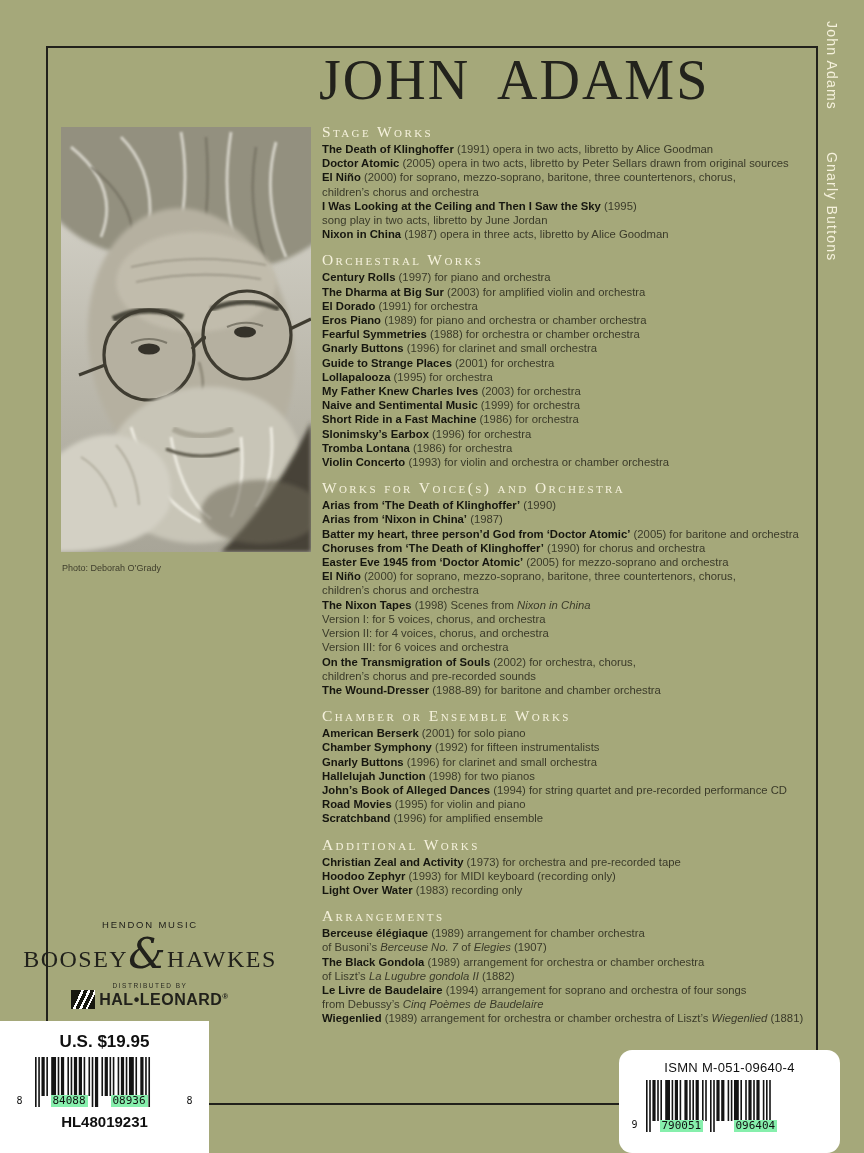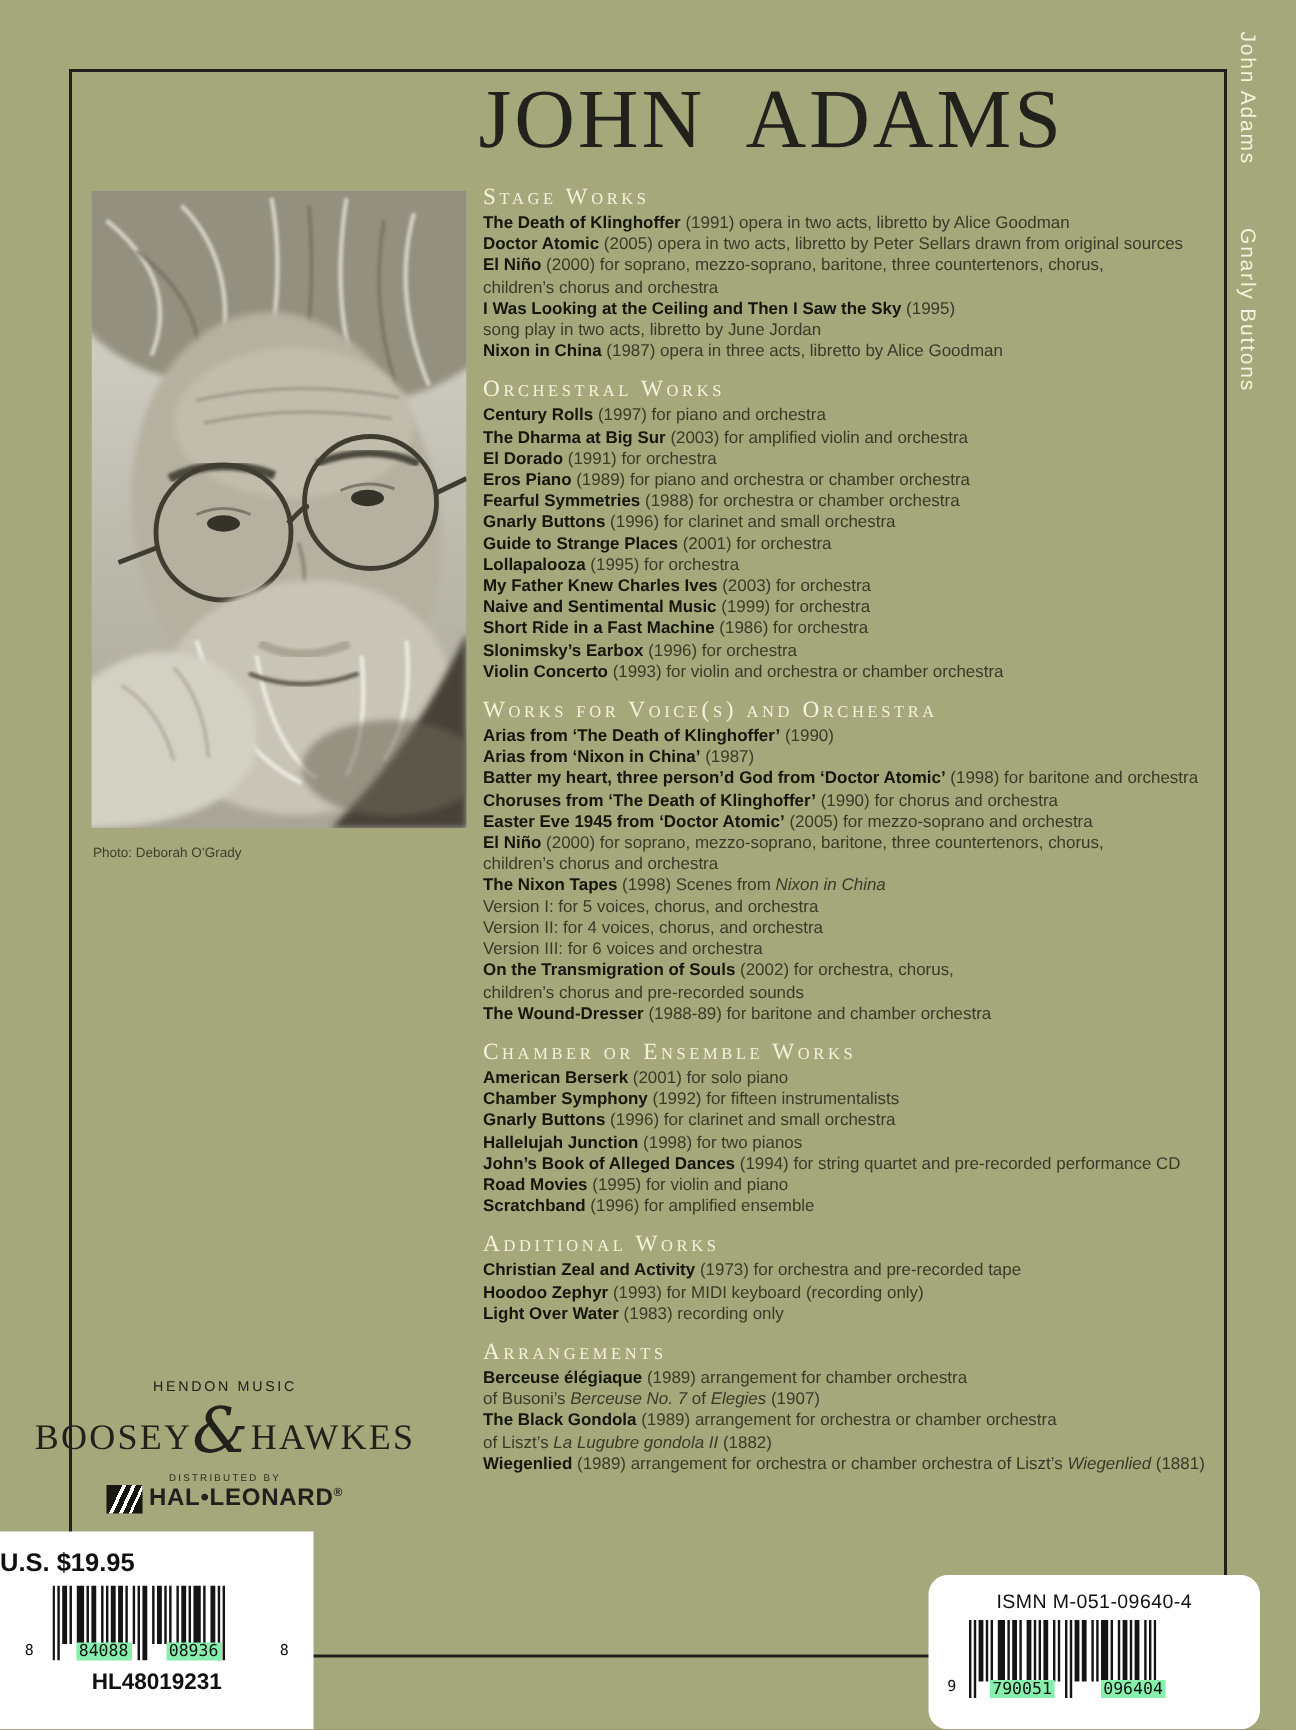--- a/index.html
+++ b/index.html
@@ -40,21 +40,21 @@
   .distby{font-size:6.5px;letter-spacing:1.5px;margin-top:9px;color:#2a2a22;}
   .hal{display:flex;align-items:center;justify-content:center;gap:4px;margin-top:1px;}
   .hal-logo{width:24px;height:19px;background:#17170f;flex:0 0 auto;
     background-image:linear-gradient(115deg,transparent 0 32%,#fff 32% 40%,
       transparent 40% 52%,#fff 52% 60%,transparent 60% 72%,#fff 72% 78%,transparent 78%);}
   .hal-text{font-size:16px;font-weight:bold;letter-spacing:0.5px;white-space:nowrap;}
   .reg{font-size:8px;vertical-align:super;}
   
   .price-block{position:absolute;left:0;top:1021px;width:209px;height:132px;
                background:#fff;z-index:5;}
-  .price{margin:11px 0 0 0;text-align:left;font-size:17px;font-weight:bold;color:#101010;}
+  .price{margin:11px 0 0 0;text-align:center;font-size:17px;font-weight:bold;color:#101010;}
   .barcode{position:relative;margin:5px auto 0;}
   .upc{width:176px;height:50px;}
   .ean{width:196px;height:52px;}
   .barcode svg{position:absolute;top:0;}
   .upc svg{left:18px;}
   .ean svg{left:14px;}
   .dg{position:absolute;bottom:0;font-family:"DejaVu Sans Mono",monospace;
       font-size:11px;color:#101010;background:#86efac;padding:0 2px;line-height:12px;}
   .dg-edge{background:transparent;font-size:10px;padding:0;}
   .catalog{margin-top:6px;text-align:center;font-size:15px;font-weight:bold;color:#101010;}
@@ -184,33 +184,36 @@
         <div>
           <div class="line"><span class="seg-b">Naive and Sentimental Music</span><span class="seg-n"> (1999) for orchestra</span></div>
         </div>
         <div>
           <div class="line"><span class="seg-b">Short Ride in a Fast Machine</span><span class="seg-n"> (1986) for orchestra</span></div>
         </div>
         <div>
           <div class="line"><span class="seg-b">Slonimsky’s Earbox</span><span class="seg-n"> (1996) for orchestra</span></div>
         </div>
         <div>
+          <div class="line"><span class="seg-b">Tromba Lontana</span><span class="seg-n"> (1986) for orchestra</span></div>
+        </div>
+        <div>
           <div class="line"><span class="seg-b">Violin Concerto</span><span class="seg-n"> (1993) for violin and orchestra or chamber orchestra</span></div>
         </div>
       </div>
       <div class="section">
         <div class="heading">Works for Voice(s) and Orchestra</div>
         <div>
           <div class="line"><span class="seg-b">Arias from ‘The Death of Klinghoffer’</span><span class="seg-n"> (1990)</span></div>
         </div>
         <div>
           <div class="line"><span class="seg-b">Arias from ‘Nixon in China’</span><span class="seg-n"> (1987)</span></div>
         </div>
         <div>
-          <div class="line"><span class="seg-b">Batter my heart, three person’d God from ‘Doctor Atomic’</span><span class="seg-n"> (1998) for baritone and orchestra</span></div>
+          <div class="line"><span class="seg-b">Batter my heart, three person’d God from ‘Doctor Atomic’</span><span class="seg-n"> (2005) for baritone and orchestra</span></div>
         </div>
         <div>
           <div class="line"><span class="seg-b">Choruses from ‘The Death of Klinghoffer’</span><span class="seg-n"> (1990) for chorus and orchestra</span></div>
         </div>
         <div>
           <div class="line"><span class="seg-b">Easter Eve 1945 from ‘Doctor Atomic’</span><span class="seg-n"> (2005) for mezzo-soprano and orchestra</span></div>
         </div>
         <div>
           <div class="line"><span class="seg-b">El Niño</span><span class="seg-n"> (2000) for soprano, mezzo-soprano, baritone, three countertenors, chorus,</span></div>
           <div class="line"><span class="seg-n">children’s chorus and orchestra</span></div>
@@ -267,20 +270,24 @@
       </div>
       <div class="section">
         <div class="heading">Arrangements</div>
         <div>
           <div class="line"><span class="seg-b">Berceuse élégiaque</span><span class="seg-n"> (1989) arrangement for chamber orchestra</span></div>
           <div class="line"><span class="seg-n">of Busoni’s </span><span class="seg-i">Berceuse No. 7</span><span class="seg-n"> of </span><span class="seg-i">Elegies</span><span class="seg-n"> (1907)</span></div>
         </div>
         <div>
           <div class="line"><span class="seg-b">The Black Gondola</span><span class="seg-n"> (1989) arrangement for orchestra or chamber orchestra</span></div>
           <div class="line"><span class="seg-n">of Liszt’s </span><span class="seg-i">La Lugubre gondola II</span><span class="seg-n"> (1882)</span></div>
+        </div>
+        <div>
+          <div class="line"><span class="seg-b">Le Livre de Baudelaire</span><span class="seg-n"> (1994) arrangement for soprano and orchestra of four songs</span></div>
+          <div class="line"><span class="seg-n">from Debussy’s </span><span class="seg-i">Cinq Poèmes de Baudelaire</span></div>
         </div>
         <div>
           <div class="line"><span class="seg-b">Wiegenlied</span><span class="seg-n"> (1989) arrangement for orchestra or chamber orchestra of Liszt’s </span><span class="seg-i">Wiegenlied</span><span class="seg-n"> (1881)</span></div>
         </div>
       </div>
     </div>
 
   <div class="pub">
     <div class="hendon">HENDON MUSIC</div>
     <div class="bh">

